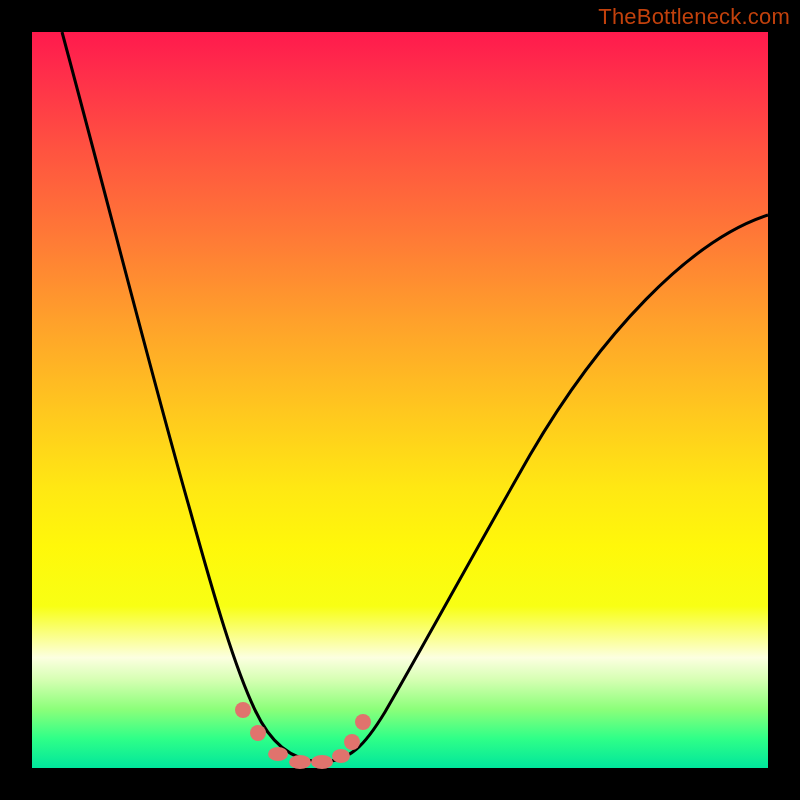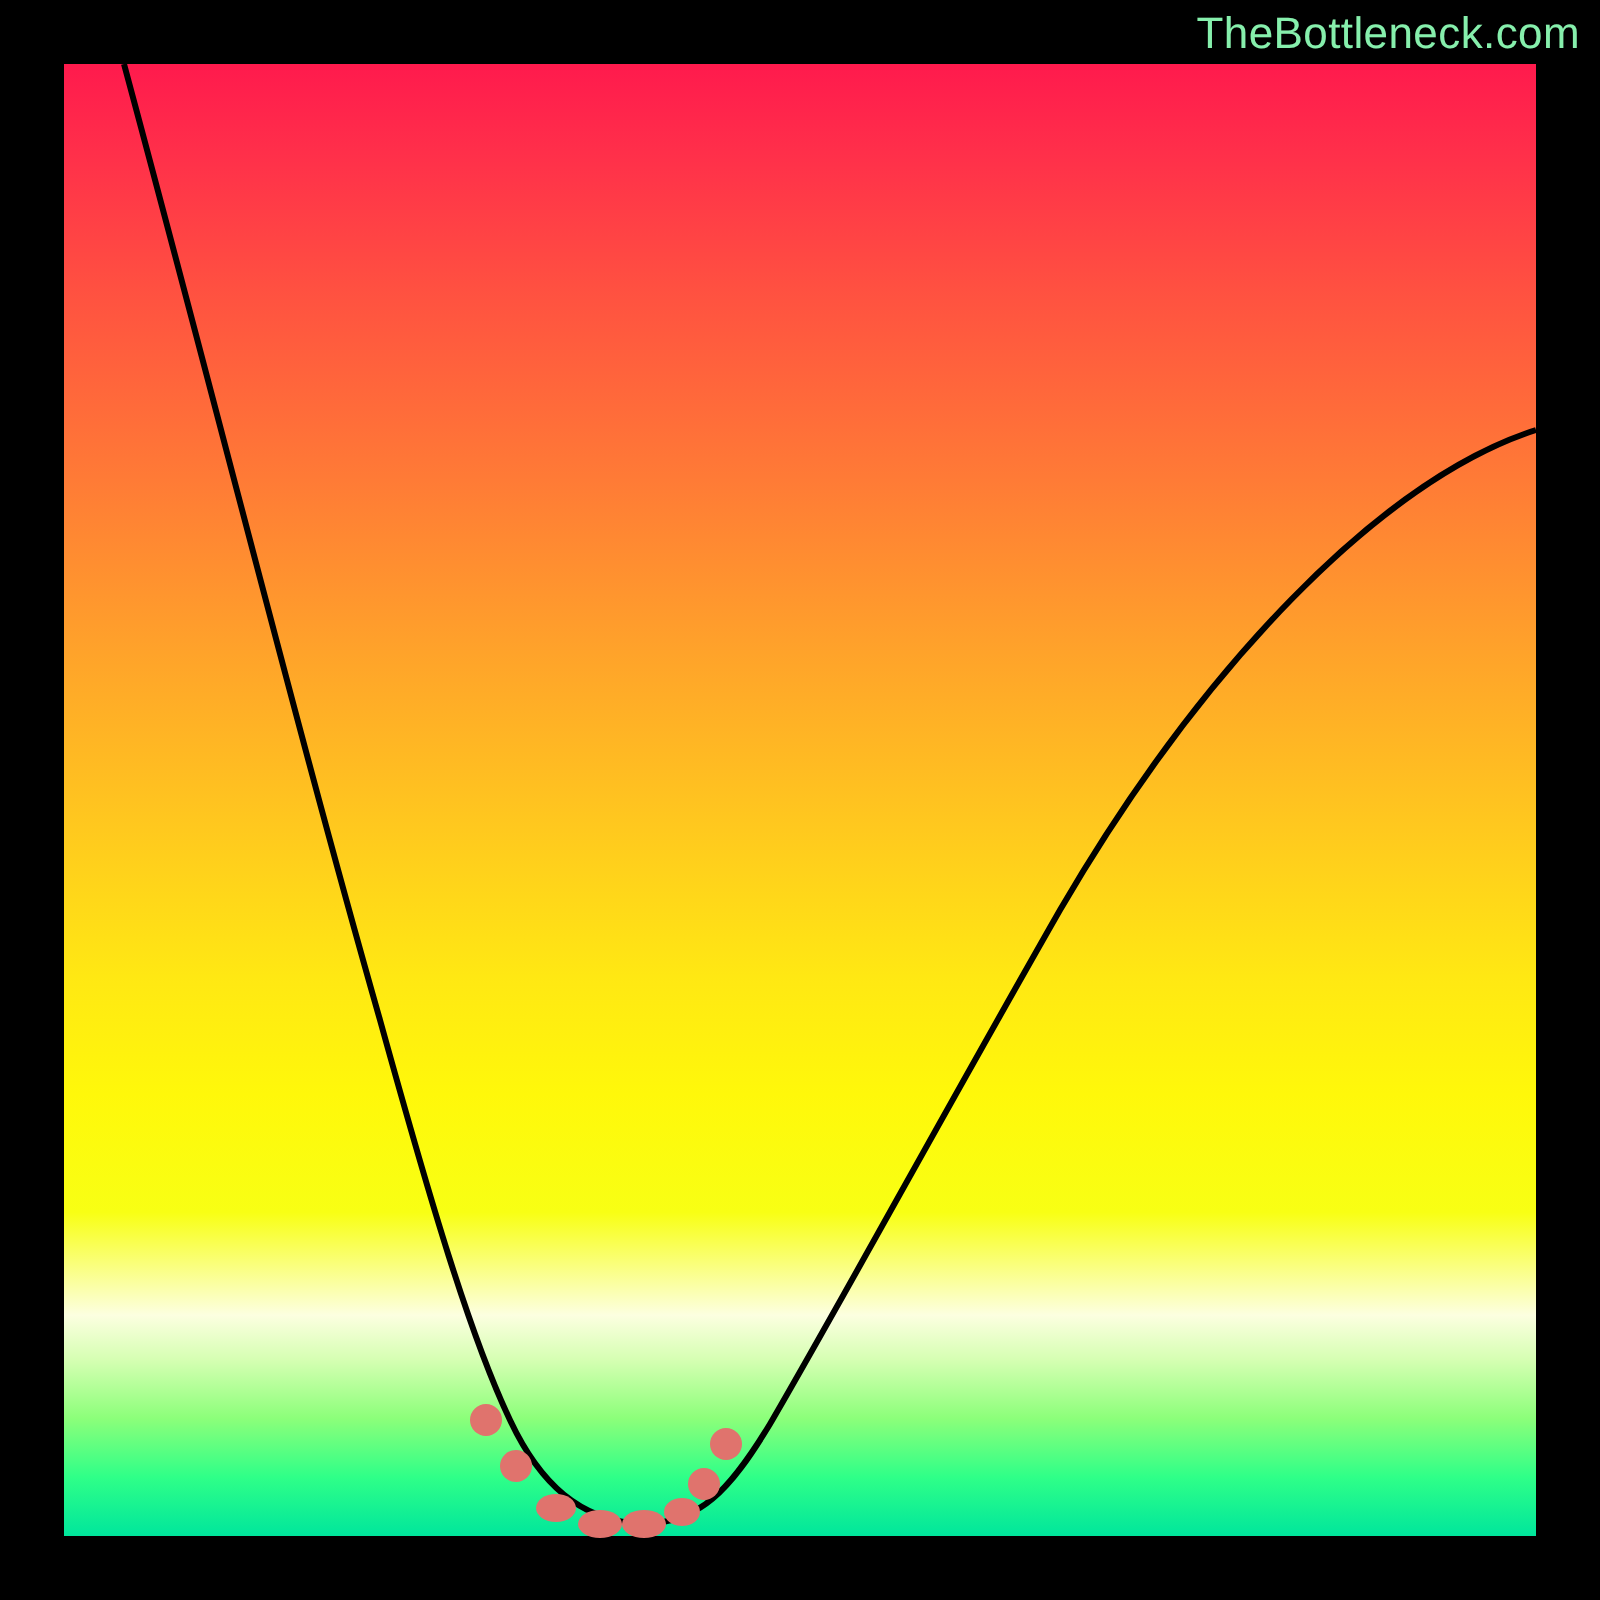--- a/index.html
+++ b/index.html
@@ -37,21 +37,21 @@
       #d6ffb3 88%,
       #8cff7a 92%,
       #2fff88 96%,
       #00e69c 100%
     );
   }
   .watermark {
     position: absolute;
     top: 4px;
     right: 10px;
-    color: #86efac;
+    color: #c2410c;
     font-size: 22px;
     font-weight: 500;
     letter-spacing: 0.2px;
     pointer-events: none;
   }
   svg.curves {
     position: absolute;
     left: 0;
     top: 0;
     width: 800px;

